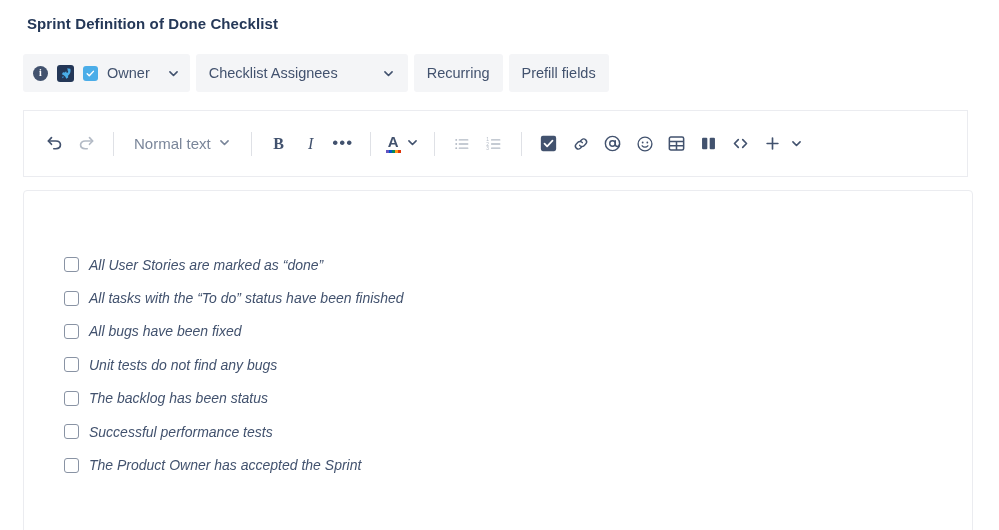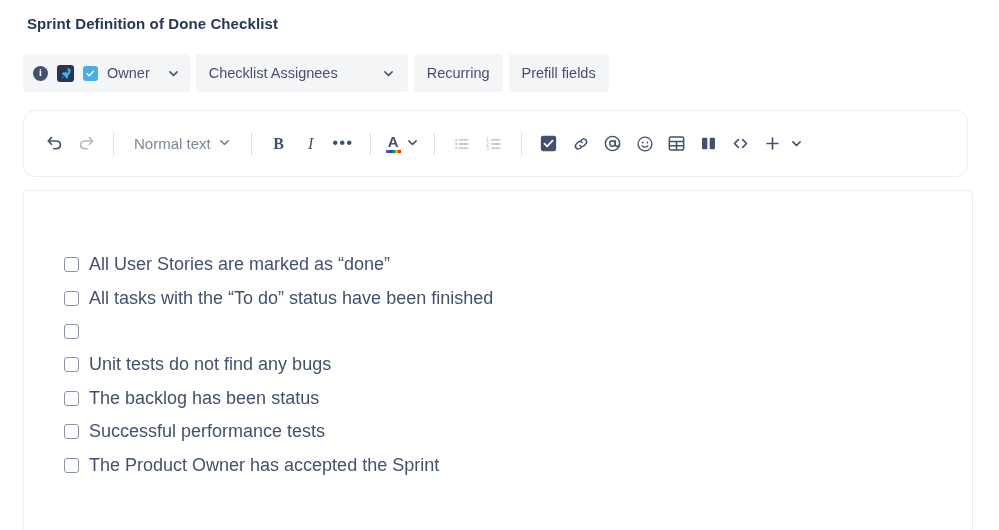--- a/index.html
+++ b/index.html
@@ -110,21 +110,21 @@
   
   .toolbar {
     position: absolute;
     left: 23px;
     top: 110px;
     width: 945px;
     height: 67px;
     box-sizing: border-box;
     background: #ffffff;
     border: 1px solid #ebecf0;
-    border-radius: 12px;
+    border-radius: 0;
     display: flex;
     align-items: center;
     padding: 0 14px;
     gap: 0px;
   }
   .tb-btn {
     width: 32px; height: 32px;
     display: flex;
     align-items: center;
     justify-content: center;
@@ -229,23 +229,24 @@
   .check-box {
     width: 15px;
     height: 15px;
     box-sizing: border-box;
     border: 1.4px solid #8993a4;
     border-radius: 3px;
     background: #ffffff;
     flex: none;
   }
   .check-text {
-    font-size: 18px;
+    font-size: 14px;
     color: #42526e;
     white-space: nowrap;
+    font-style: italic;
   }
 </style>
 </head>
 <body>
 
 <div class="page-title">Sprint Definition of Done Checklist</div>
 
 <div class="pill-row">
 
   <div class="pill context">
@@ -436,20 +437,21 @@
       <div class="check-row">
         <span class="check-box"></span>
         <span class="check-text">All User Stories are marked as “done”</span>
       </div>
       <div class="check-row">
         <span class="check-box"></span>
         <span class="check-text">All tasks with the “To do” status have been finished</span>
       </div>
       <div class="check-row">
         <span class="check-box"></span>
+        <span class="check-text">All bugs have been fixed</span>
       </div>
       <div class="check-row">
         <span class="check-box"></span>
         <span class="check-text">Unit tests do not find any bugs</span>
       </div>
       <div class="check-row">
         <span class="check-box"></span>
         <span class="check-text">The backlog has been status</span>
       </div>
       <div class="check-row">

